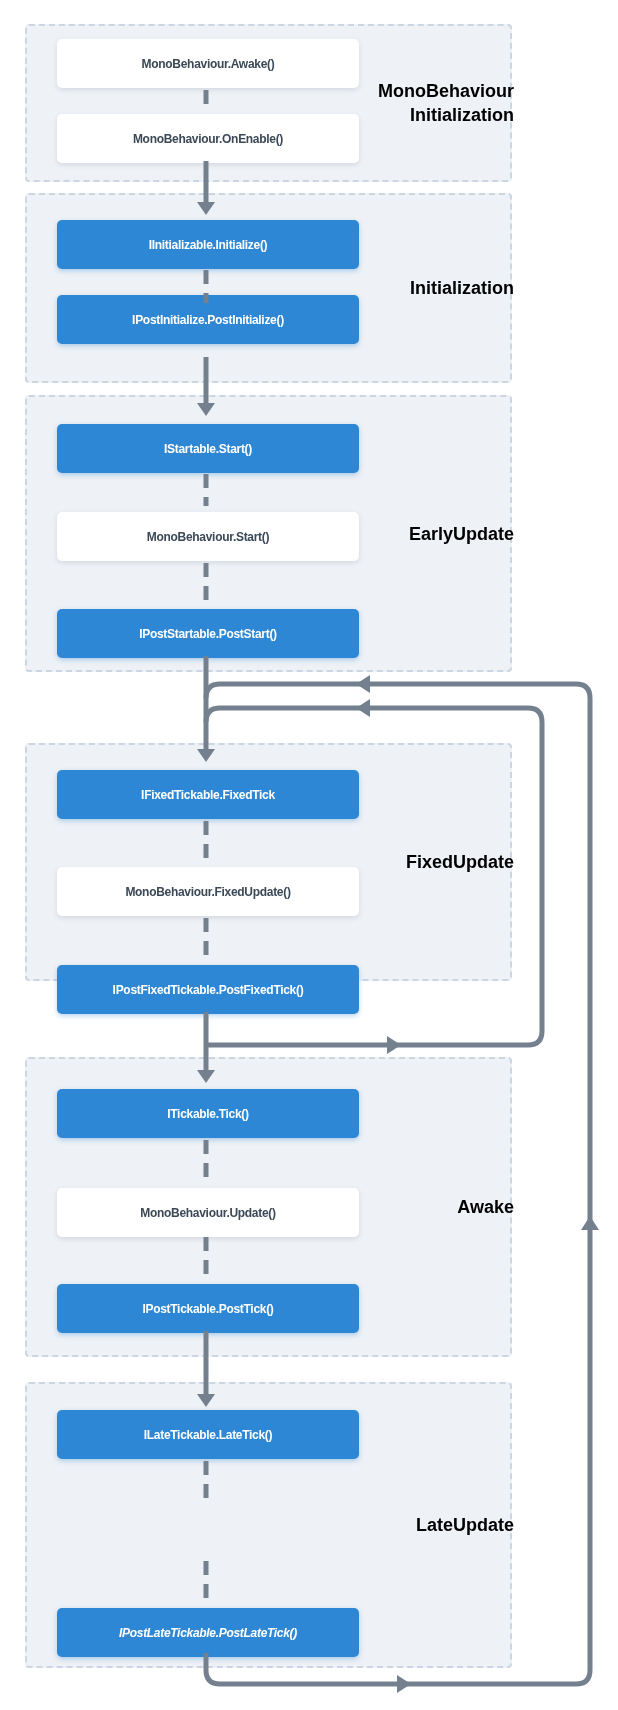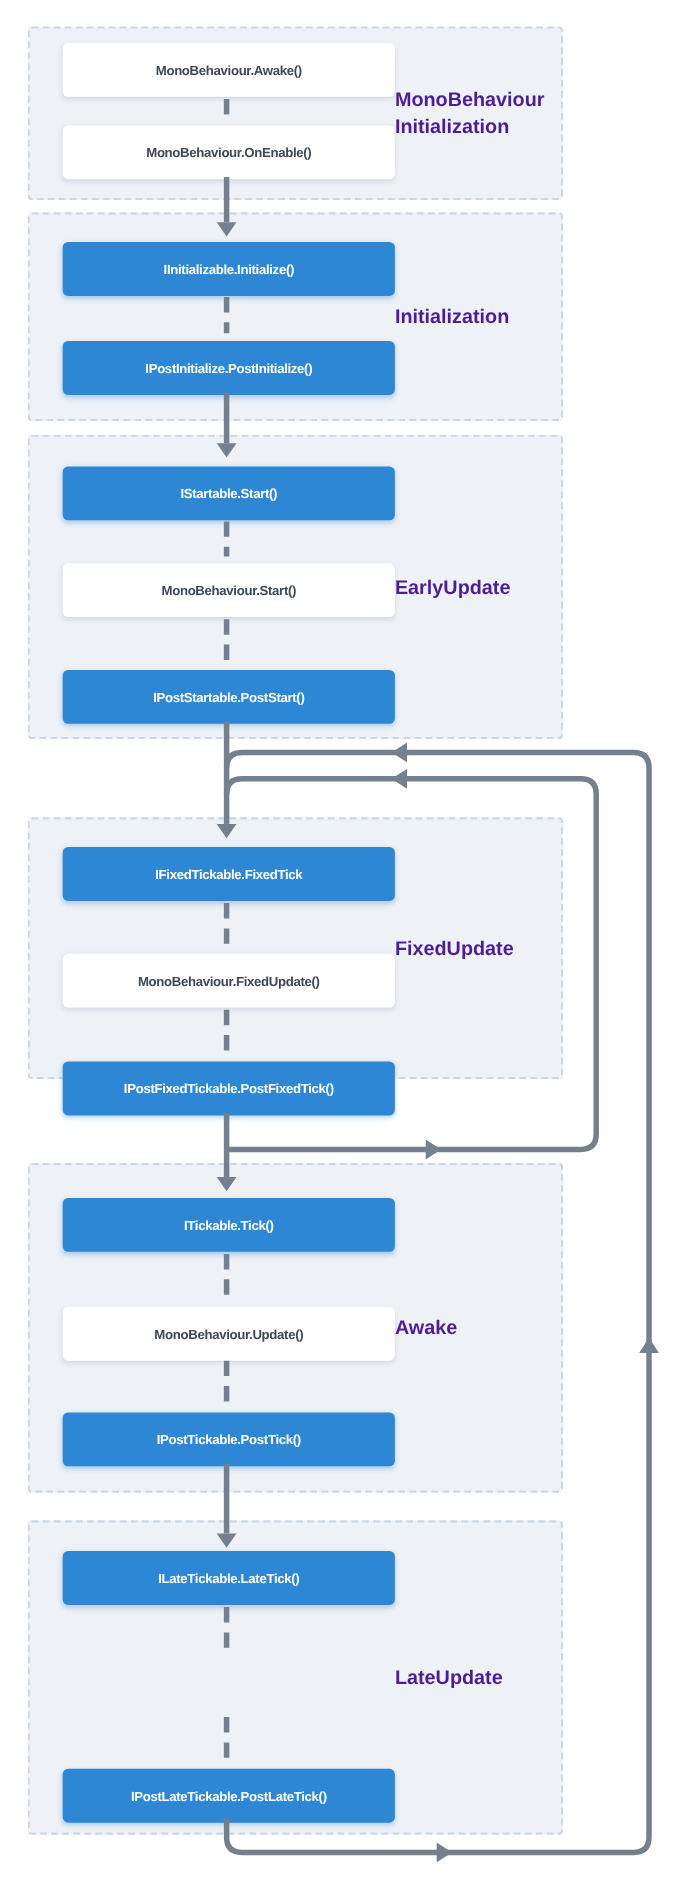--- a/index.html
+++ b/index.html
@@ -14,41 +14,41 @@
   }
   .box{
     position:absolute;left:30px;width:302px;height:49px;border-radius:5px;
     display:flex;align-items:center;justify-content:center;
     font-size:12px;font-weight:700;letter-spacing:-0.3px;white-space:nowrap;
   }
   .box.white{background:#FFFFFF;color:#3B4856;box-shadow:0 2px 5px rgba(60,80,110,0.14);}
   .box.blue{background:#2E87D5;color:#FFFFFF;box-shadow:0 2px 5px rgba(46,135,213,0.35);}
   .section-label{
     position:absolute;left:332px;width:155px;top:50%;transform:translateY(-50%);
-    text-align:left;font-size:18px;font-weight:700;color:#4c1d95;line-height:1.35;
+    text-align:right;font-size:18px;font-weight:700;color:#000000;line-height:1.35;
   }
   svg.arrows{position:absolute;left:0;top:0;pointer-events:none;}
   .flow-line{stroke:#75808E;stroke-width:5;fill:none;}
   .flow-dash{stroke:#75808E;stroke-width:5;fill:none;stroke-dasharray:14 9;}
   .flow-head{fill:#75808E;stroke:none;}
 </style>
 </head>
 <body>
 
 <div class="canvas">
 
   <div class="section" style="top:24px;height:158px;">
     <div class="box white" style="top:13px;">MonoBehaviour.Awake()</div>
     <div class="box white" style="top:88px;">MonoBehaviour.OnEnable()</div>
     <div class="section-label">MonoBehaviour Initialization</div>
   </div>
 
   <div class="section" style="top:193px;height:190px;">
     <div class="box blue" style="top:25px;text-align:center;">IInitializable.Initialize()</div>
-    <div class="box blue" style="top:115px;">IPostInitialize.PostInitialize()</div>
+    <div class="box blue" style="top:100px;">IPostInitialize.PostInitialize()</div>
     <div class="section-label">Initialization</div>
   </div>
 
   <div class="section" style="top:395px;height:277px;">
     <div class="box blue" style="top:27px;">IStartable.Start()</div>
     <div class="box white" style="top:115px;">MonoBehaviour.Start()</div>
     <div class="box blue" style="top:212px;">IPostStartable.PostStart()</div>
     <div class="section-label">EarlyUpdate</div>
   </div>
 
@@ -61,21 +61,21 @@
 
   <div class="section" style="top:1057px;height:300px;">
     <div class="box blue" style="top:30px;">ITickable.Tick()</div>
     <div class="box white" style="top:129px;">MonoBehaviour.Update()</div>
     <div class="box blue" style="top:225px;">IPostTickable.PostTick()</div>
     <div class="section-label">Awake</div>
   </div>
 
   <div class="section" style="top:1382px;height:286px;">
     <div class="box blue" style="top:26px;">ILateTickable.LateTick()</div>
-    <div class="box blue" style="top:224px;">IPostLateTickable.PostLateTick()</div>
+    <div class="box blue" style="top:224px;font-style:italic;">IPostLateTickable.PostLateTick()</div>
     <div class="section-label">LateUpdate</div>
   </div>
 
   <svg class="arrows" width="618" height="1710" viewBox="0 0 618 1710">
 
     <g>
       <line class="flow-dash" x1="206" y1="90" x2="206" y2="108"></line>
     </g>
     <g>
       <line class="flow-dash" x1="206" y1="270" x2="206" y2="303"></line>

